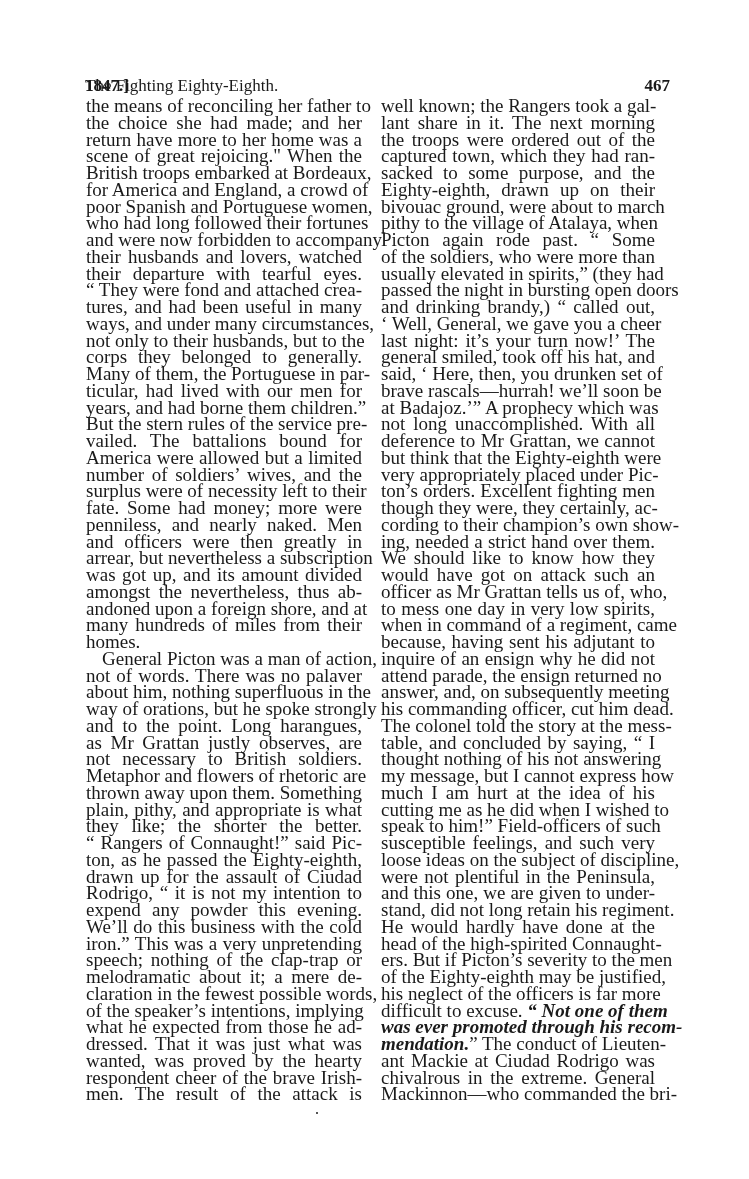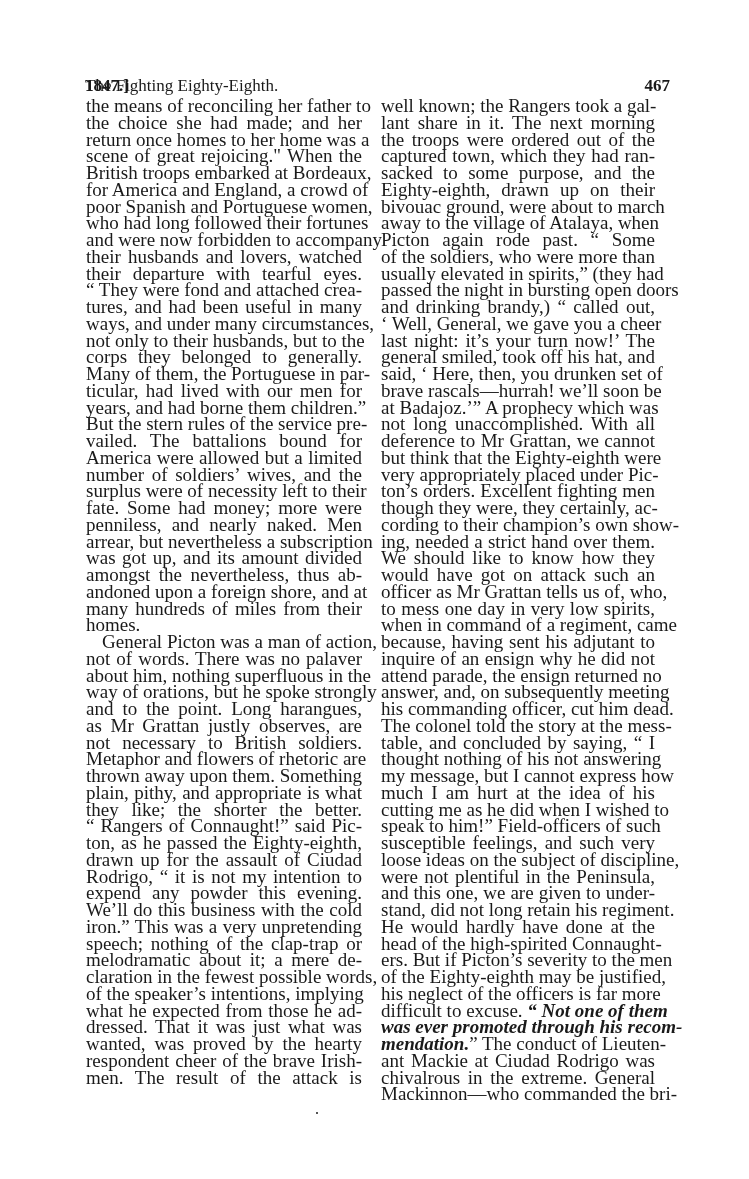--- a/index.html
+++ b/index.html
@@ -25,21 +25,21 @@
 
 <div class="header">
   <span class="hdr-left">1847.]</span>
   <span class="hdr-title">The Fighting Eighty-Eighth.</span>
   <span class="hdr-right">467</span>
 </div>
 
 <div class="col col-left" id="col-left">
     <span class="line">the means of reconciling her father to</span>
     <span class="line">the choice she had made; and her</span>
-    <span class="line">return once homes to her home was a</span>
+    <span class="line">return have more to her home was a</span>
     <span class="line">scene of great rejoicing."  When the</span>
     <span class="line">British troops embarked at Bordeaux,</span>
     <span class="line">for America and England, a crowd of</span>
     <span class="line">poor Spanish and Portuguese women,</span>
     <span class="line">who had long followed their fortunes</span>
     <span class="line">and were now forbidden to accompany</span>
     <span class="line">their husbands and lovers, watched</span>
     <span class="line">their departure with tearful eyes.</span>
     <span class="line">“ They were fond and attached crea-</span>
     <span class="line">tures, and had been useful in many</span>
@@ -49,20 +49,21 @@
     <span class="line">Many of them, the Portuguese in par-</span>
     <span class="line">ticular, had lived with our men for</span>
     <span class="line">years, and had borne them children.”</span>
     <span class="line">But the stern rules of the service pre-</span>
     <span class="line">vailed.  The battalions bound for</span>
     <span class="line">America were allowed but a limited</span>
     <span class="line">number of soldiers’ wives, and the</span>
     <span class="line">surplus were of necessity left to their</span>
     <span class="line">fate.  Some had money; more were</span>
     <span class="line">penniless, and nearly naked.  Men</span>
+    <span class="line">and officers were then greatly in</span>
     <span class="line">arrear, but nevertheless a subscription</span>
     <span class="line">was got up, and its amount divided</span>
     <span class="line">amongst the nevertheless, thus ab-</span>
     <span class="line">andoned upon a foreign shore, and at</span>
     <span class="line">many hundreds of miles from their</span>
     <span class="line last">homes.</span>
     <span class="line indent">General Picton was a man of action,</span>
     <span class="line">not of words.  There was no palaver</span>
     <span class="line">about him, nothing superfluous in the</span>
     <span class="line">way of orations, but he spoke strongly</span>
@@ -91,21 +92,21 @@
     <span class="line">men.  The result of the attack is</span>
   </div>
 <div class="col col-right" id="col-right">
     <span class="line">well known; the Rangers took a gal-</span>
     <span class="line">lant share in it.  The next morning</span>
     <span class="line">the troops were ordered out of the</span>
     <span class="line">captured town, which they had ran-</span>
     <span class="line">sacked to some purpose, and the</span>
     <span class="line">Eighty-eighth, drawn up on their</span>
     <span class="line">bivouac ground, were about to march</span>
-    <span class="line">away to the village of Atalaya, when</span>
+    <span class="line">pithy to the village of Atalaya, when</span>
     <span class="line">Picton again rode past.  “ Some</span>
     <span class="line">of the soldiers, who were more than</span>
     <span class="line">usually elevated in spirits,” (they had</span>
     <span class="line">passed the night in bursting open doors</span>
     <span class="line">and drinking brandy,) “ called out,</span>
     <span class="line">‘ Well, General, we gave you a cheer</span>
     <span class="line">last night: it’s your turn now!’  The</span>
     <span class="line">general smiled, took off his hat, and</span>
     <span class="line">said, ‘ Here, then, you drunken set of</span>
     <span class="line">brave rascals—hurrah! we’ll soon be</span>

